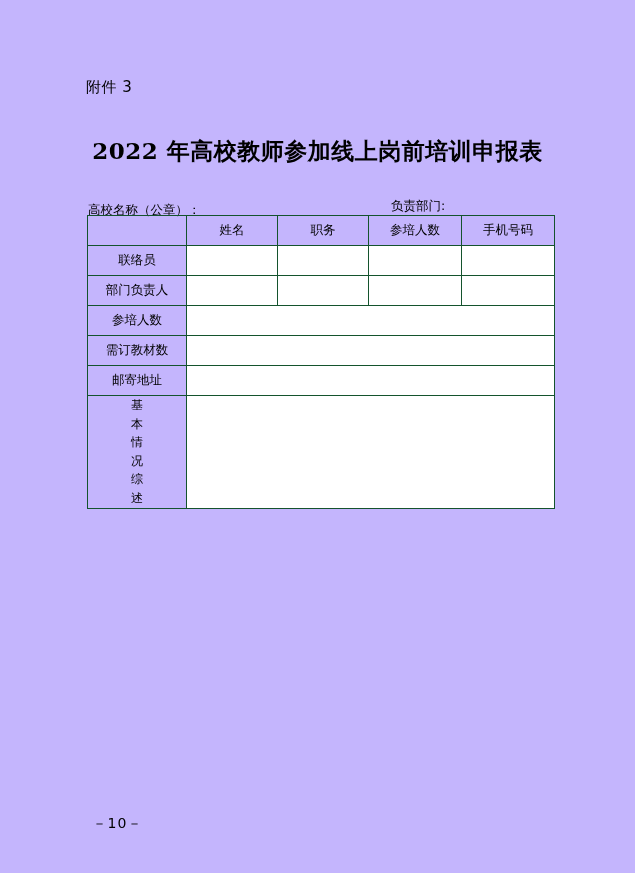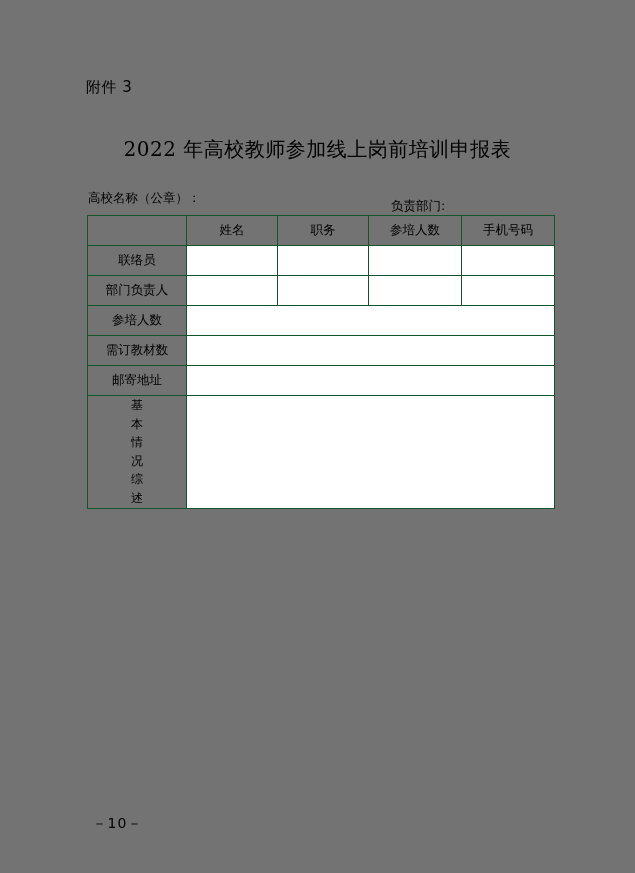--- a/index.html
+++ b/index.html
@@ -14,53 +14,53 @@
     color: #000000;
     position: relative;
     overflow: hidden;
   }
   .page {
     position: absolute;
     left: 0;
     top: 0;
     width: 635px;
     height: 873px;
-    background: #737373;
+    background: #c4b5fd;
   }
   .attachment-label {
     position: absolute;
     left: 86px;
     top: 78px;
     font-size: 15px;
     font-family: "DejaVu Sans", sans-serif;
     letter-spacing: 0.5px;
   }
   .doc-title {
     position: absolute;
     left: 0;
     top: 136px;
     width: 635px;
     text-align: center;
-    font-size: 20px;
-    font-weight: normal;
+    font-size: 23px;
+    font-weight: bold;
     font-family: "DejaVu Serif", serif;
     letter-spacing: 0.5px;
   }
   .meta-row {
     position: absolute;
     left: 88px;
     top: 190px;
     width: 460px;
     font-size: 12.5px;
     font-family: "DejaVu Sans", sans-serif;
   }
   .meta-left {
     position: absolute;
     left: 0;
-    top: 0;
+    top: 12px;
     font-family: Liberation Mono, monospace;
   }
   .meta-right {
     position: absolute;
     left: 303px;
     top: 0;
     margin-top: 8px;
   }
   table.form-table {
     position: absolute;

